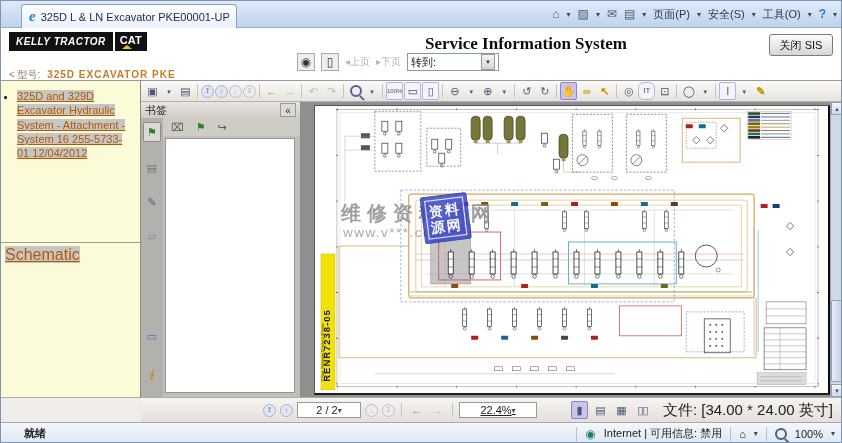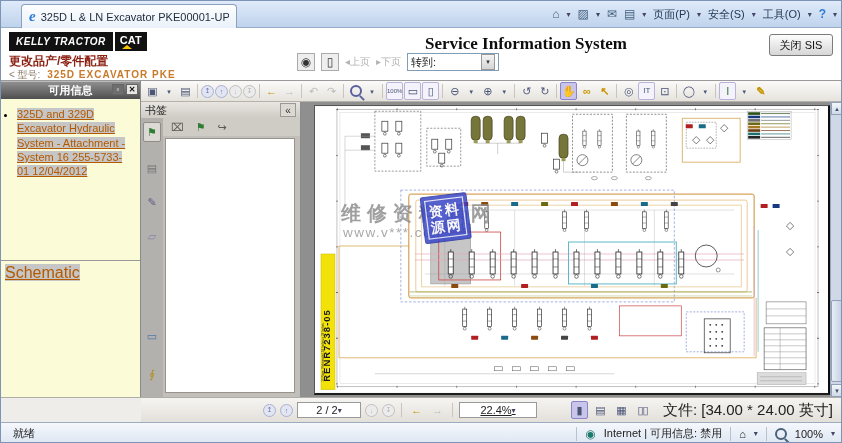--- a/index.html
+++ b/index.html
@@ -73,21 +73,21 @@
   #sthumb{position:absolute;left:0;top:198px;width:12px;height:82px;background:linear-gradient(90deg,#e8eef7,#c2cfe2);border:1px solid #8fa0b8;border-radius:2px;box-sizing:border-box;}
   
   #pdfbottom{position:absolute;left:140px;top:396px;width:702px;height:25px;background:linear-gradient(#f6f4f1,#e3e0da);border-top:1px solid #b0ada6;display:flex;align-items:center;gap:4px;padding-left:122px;box-sizing:border-box;}
   #bottomfill{position:absolute;left:0;top:396px;width:140px;height:25px;background:#efede9;border-top:1px solid #b0ada6;box-sizing:border-box;}
   .cbtn{width:13px;height:13px;border-radius:50%;background:#e2e6f3;border:1px solid #a9b0d2;color:#6a74b0;font-size:7px;display:inline-flex;align-items:center;justify-content:center;box-sizing:border-box;}
   .cbtn.dis{color:#b5b5b5;background:#ececec;border-color:#c0c0c0;}
   .combo{height:16px;background:#fff;border:1px solid #9a9a9a;display:inline-flex;align-items:center;justify-content:center;font-size:11px;color:#222;padding:0 3px;box-sizing:border-box;}
   #fileinfo{position:absolute;right:10px;font-size:15px;color:#222;}
   
   #statusbar{position:absolute;left:0;top:421px;width:842px;height:22px;background:linear-gradient(#f5f8fc,#dde6f2);border-top:1px solid #9cabbe;display:flex;align-items:center;font-size:11px;color:#222;box-sizing:border-box;}
-  #statusbar .lft{padding-left:12px;}
+  #statusbar .lft{padding-left:23px;font-weight:bold;}
   #statusbar .rgt{margin-left:auto;display:flex;align-items:center;gap:8px;padding-right:8px;}
   .ssep{width:1px;height:14px;background:#b7c2d1;}
   .globe{color:#1f7a6e;font-size:12px;}
   svg text{font-family:"Liberation Sans",sans-serif;}
 </style>
 </head>
 <body>
 
 <div id="win">
 
@@ -113,47 +113,39 @@
       <span class="ci" style="color:#2b7bd4;font-weight:bold;">?</span>
         <span class="ddv">▾</span>
     </div>
   </div>
 
   <div id="apphead">
     <div id="logo">
       <span class="kt">KELLY TRACTOR</span>
       <span class="cat"><span>CAT</span><i></i></span>
     </div>
-    <div id="breadcrumb">更改品产/零件配置</div>
     <div id="modelline">
       <span>&lt; 型号:</span>
       <b>325D EXCAVATOR PKE</b>
     </div>
     <div id="headctr">
       <span class="hic">◉</span>
       <span class="hic">▯</span>
       <span class="pn"><span>◂</span><span>上页</span></span>
       <span class="pn"><span>▸</span><span>下页</span></span>
       <span id="goto">
         <span>转到:</span>
         <span class="btn">▾</span>
       </span>
     </div>
     <div id="systitle">Service Information System</div>
     <div id="closebtn">关闭 SIS</div>
   </div>
 
   <div id="sidebar">
-    <div class="sbar">
-      <span>可用信息</span>
-      <span class="wbtns">
-        <span class="wb dark">▫</span>
-        <span class="wb lite">✕</span>
-      </span>
-    </div>
     <div id="info-body">
       <ul>
         <li><span class="slink">325D and 329D Excavator Hydraulic System - Attachment - System 16 255-5733-01 12/04/2012</span></li>
       </ul>
     </div>
     <div id="chap-body">
       <span class="slink">Schematic</span>
     </div>
   </div>
 
@@ -190,21 +182,21 @@
       <span class="ticon tiny">▾</span>
       <span class="vsep"></span>
       <span class="ticon">↺</span>
       <span class="ticon">↻</span>
       <span class="vsep"></span>
       <span class="ticon sel">✋</span>
       <span class="ticon gold">∞</span>
       <span class="ticon gold">↖</span>
       <span class="vsep"></span>
       <span class="ticon">◎</span>
-      <span class="ticon box" style="font-size:8px;">IT</span>
+      <span class="ticon box" style="font-size:8px;border-radius:6px;">IT</span>
       <span class="ticon">⊡</span>
       <span class="vsep"></span>
       <span class="ticon">◯</span>
       <span class="ticon tiny">▾</span>
       <span class="vsep"></span>
       <span class="ticon box" style="color:#2e7d32;">I</span>
       <span class="ticon tiny">▾</span>
       <span class="ticon gold">✎</span>
     </div>
 

